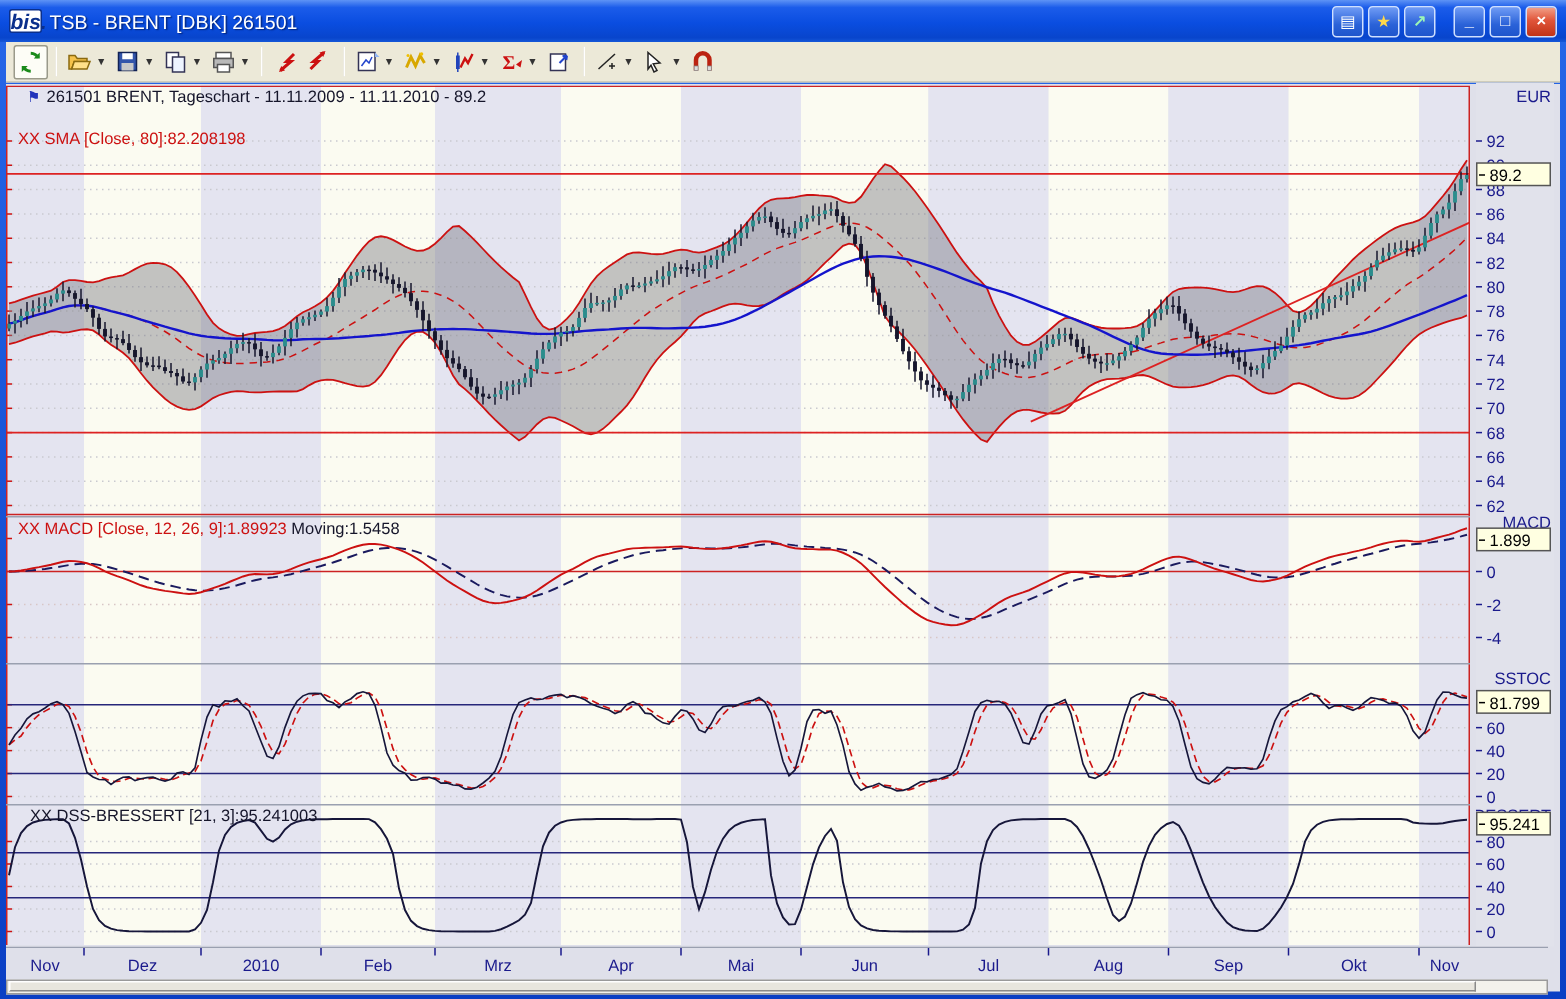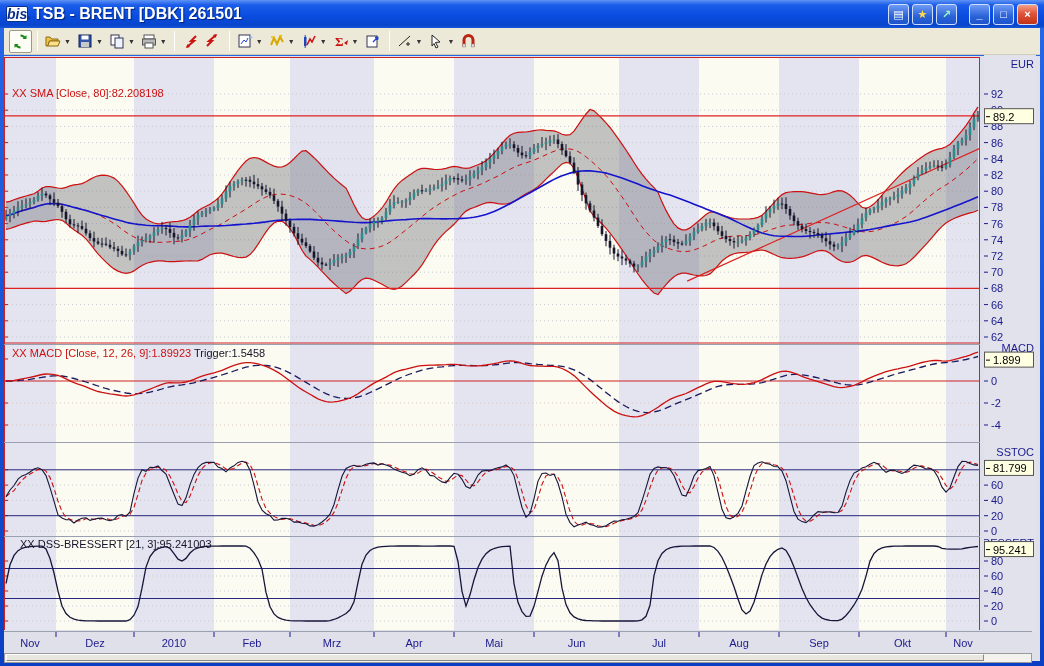--- a/index.html
+++ b/index.html
@@ -4,21 +4,21 @@
 <style>
   html,body{margin:0;padding:0;background:#333;}
   *{box-sizing:border-box;}
   .win{position:relative;width:1044px;height:666px;background:linear-gradient(180deg,#2667e8,#0a3fc4);
        font-family:"Liberation Sans","DejaVu Sans",sans-serif;overflow:hidden;}
   .titlebar{position:absolute;left:0;top:0;width:1044px;height:28px;
      background:linear-gradient(180deg,#5e93f5 0%,#1b5cea 18%,#0a4de0 55%,#0845cc 90%,#1557d8 100%);
      display:flex;align-items:center;padding:0 6px;}
   .appicon{width:22px;height:16px;background:#fff;border:1px solid #0a2f8c;border-radius:2px;
      color:#0a2f8c;font-weight:bold;font-style:italic;font-size:14px;line-height:14px;text-align:center;margin-right:5px;}
-  .title{color:#fff;font-weight:bold;font-size:16px;text-shadow:1px 1px 1px #00237a;flex:1;}
+  .title{color:#fff;font-weight:normal;font-size:13px;text-shadow:1px 1px 1px #00237a;flex:1;}
   .winbtns{display:flex;align-items:center;}
   .wbtn{width:21px;height:21px;margin-left:3px;border-radius:3px;border:1px solid #cfe0ff;
      background:linear-gradient(180deg,#6f9bf5,#2a62d8 60%,#1e55cc);color:#fff;font-size:11px;font-weight:bold;
      display:flex;align-items:center;justify-content:center;cursor:default;}
   .wbtn.star{color:#ffd84a;}
   .wbtn.link{color:#9cf7b5;}
   .wbtn.close{background:linear-gradient(180deg,#f2a088,#e0553a 45%,#c03317);}
   .wbtn.gap{margin-left:12px;}
   .toolbar{position:absolute;left:4px;top:28px;width:1036px;height:27px;background:#ece9d8;
      border-bottom:1px solid #cfccba;display:flex;align-items:center;padding-left:4px;}
@@ -885,21 +885,22 @@
         <text x="410" y="16" fill="#1a1a8c" font-size="11" text-anchor="middle" font-family="Liberation Sans, sans-serif">Apr</text>
         <text x="490" y="16" fill="#1a1a8c" font-size="11" text-anchor="middle" font-family="Liberation Sans, sans-serif">Mai</text>
         <text x="572.5" y="16" fill="#1a1a8c" font-size="11" text-anchor="middle" font-family="Liberation Sans, sans-serif">Jun</text>
         <text x="655" y="16" fill="#1a1a8c" font-size="11" text-anchor="middle" font-family="Liberation Sans, sans-serif">Jul</text>
         <text x="735" y="16" fill="#1a1a8c" font-size="11" text-anchor="middle" font-family="Liberation Sans, sans-serif">Aug</text>
         <text x="815" y="16" fill="#1a1a8c" font-size="11" text-anchor="middle" font-family="Liberation Sans, sans-serif">Sep</text>
         <text x="898.5" y="16" fill="#1a1a8c" font-size="11" text-anchor="middle" font-family="Liberation Sans, sans-serif">Okt</text>
         <text x="959" y="16" fill="#1a1a8c" font-size="11" text-anchor="middle" font-family="Liberation Sans, sans-serif">Nov</text>
       </svg>
 
+    <div class="lbl" style="left:14px;top:3px"><span class="flag">⚑</span><span>261501   BRENT, Tageschart - 11.11.2009 - 11.11.2010 - 89.2</span></div>
     <div class="lbl red" style="left:8px;top:31px">XX SMA [Close, 80]:82.208198</div>
-    <div class="lbl" style="left:8px;top:291px"><span class="red">XX MACD [Close, 12, 26, 9]:1.89923</span> <span>Trigger:1.5458</span></div>
+    <div class="lbl" style="left:8px;top:291px"><span class="red">XX MACD [Close, 12, 26, 9]:1.89923</span> <span>Moving:1.5458</span></div>
     <div class="lbl" style="left:16px;top:482px">XX DSS-BRESSERT [21, 3]:95.241003</div>
 
     <div class="scroll">
         <div class="thumb"></div>
       </div>
   </div>
 </div>
 
 </body></html>

